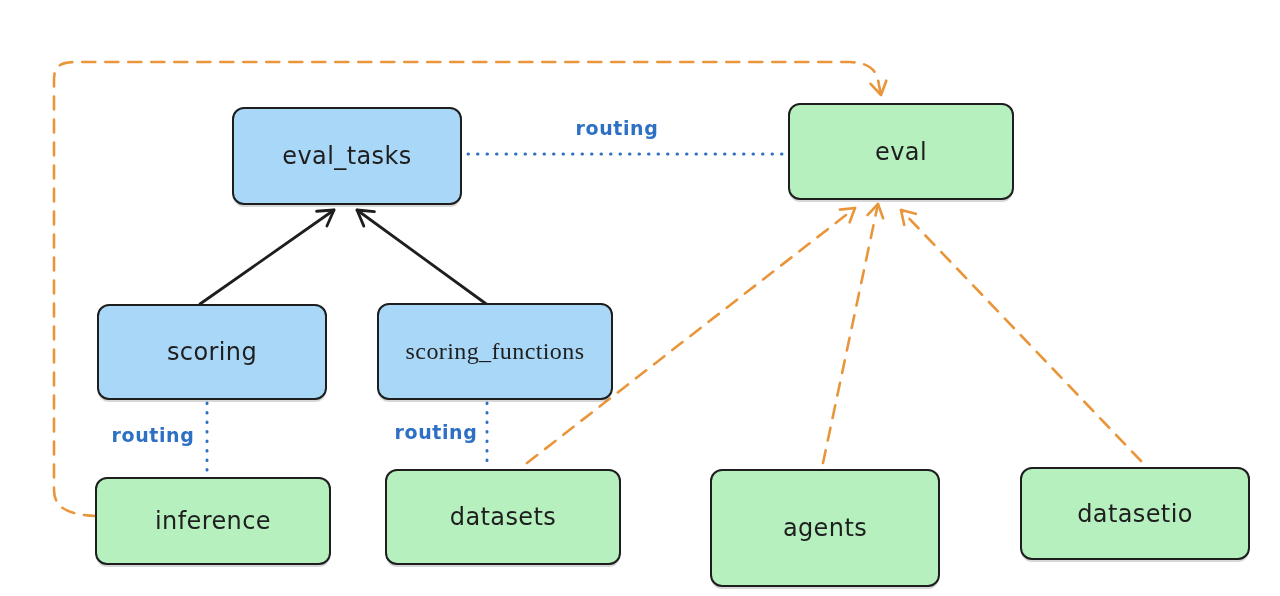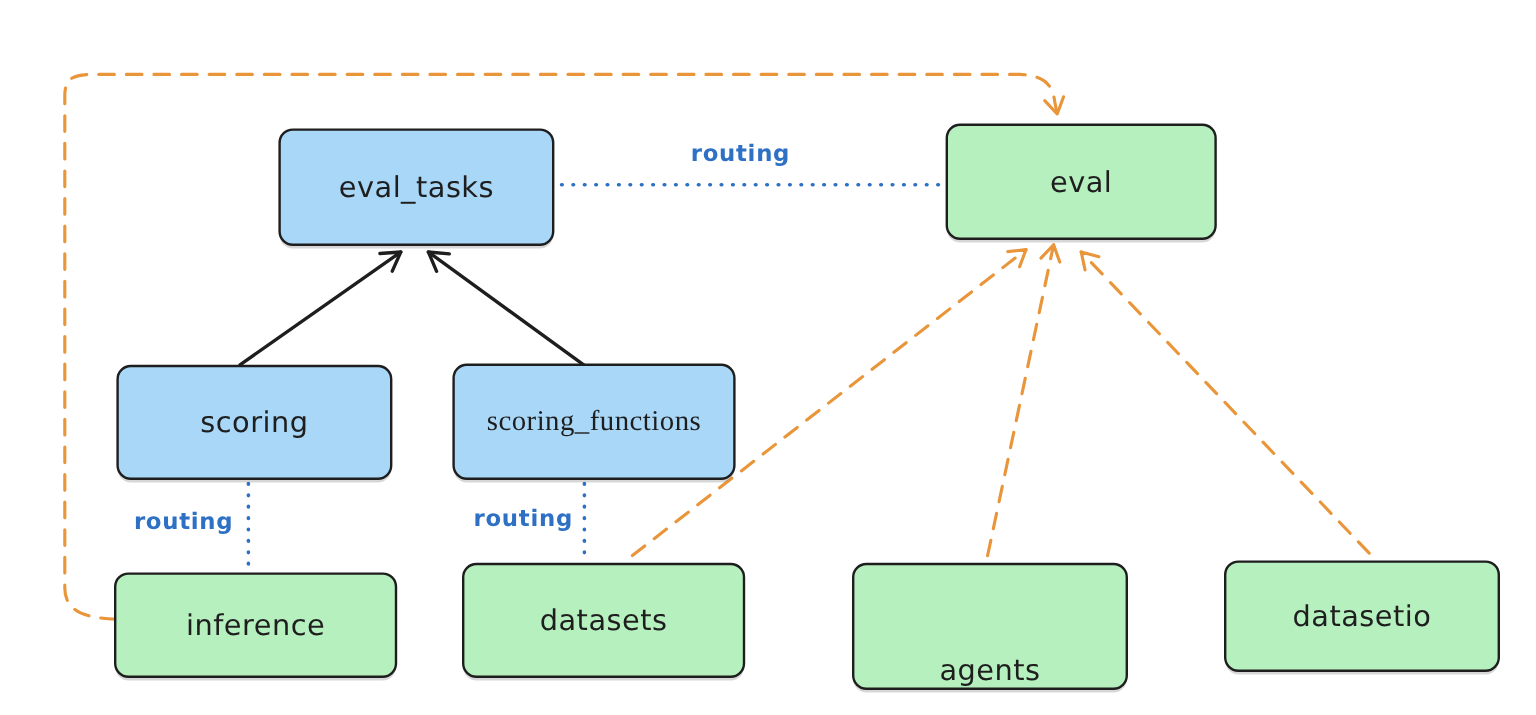--- a/index.html
+++ b/index.html
@@ -83,21 +83,21 @@
   </div>
 
   <div class="node green" style="left:95px;top:477px;width:236px;height:88px;">
     <span>inference</span>
   </div>
 
   <div class="node green" style="left:385px;top:469px;width:236px;height:96px;">
     <span>datasets</span>
   </div>
 
-  <div class="node green" style="left:710px;top:469px;width:230px;height:106px;align-items:flex-end;">
+  <div class="node green" style="left:710px;top:469px;width:230px;height:118px;">
     <span>agents</span>
   </div>
 
   <div class="node green" style="left:1020px;top:467px;width:230px;height:93px;">
     <span>datasetio</span>
   </div>
 
   <div class="routing" style="left:556px;top:117px;width:122px;">routing</div>
 
   <div class="routing" style="left:105px;top:424px;width:96px;">routing</div>

